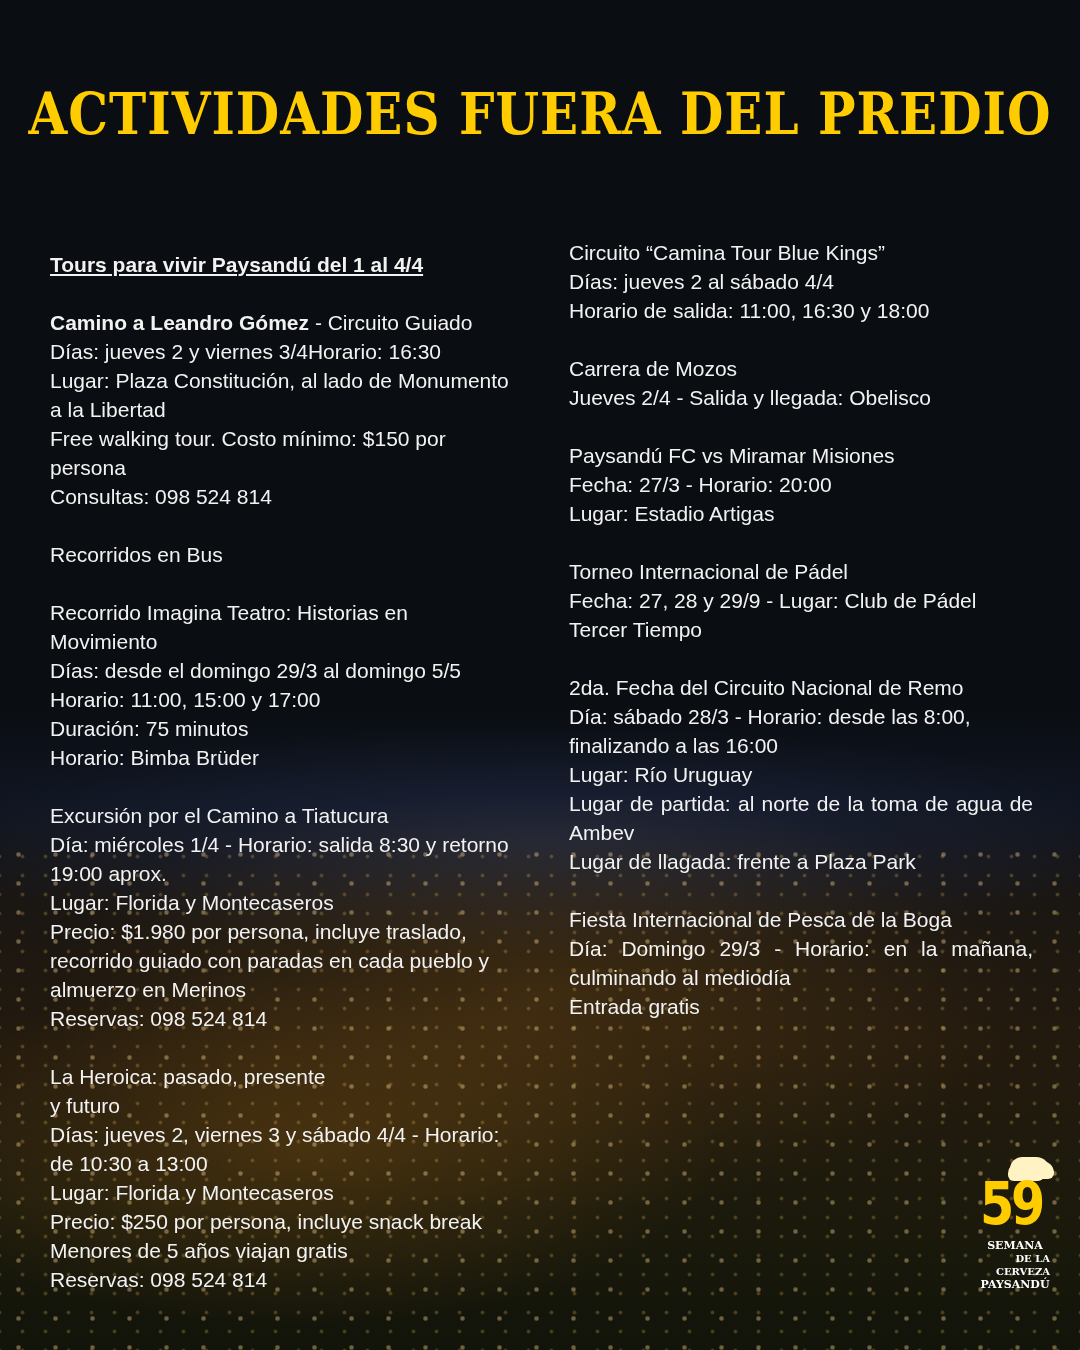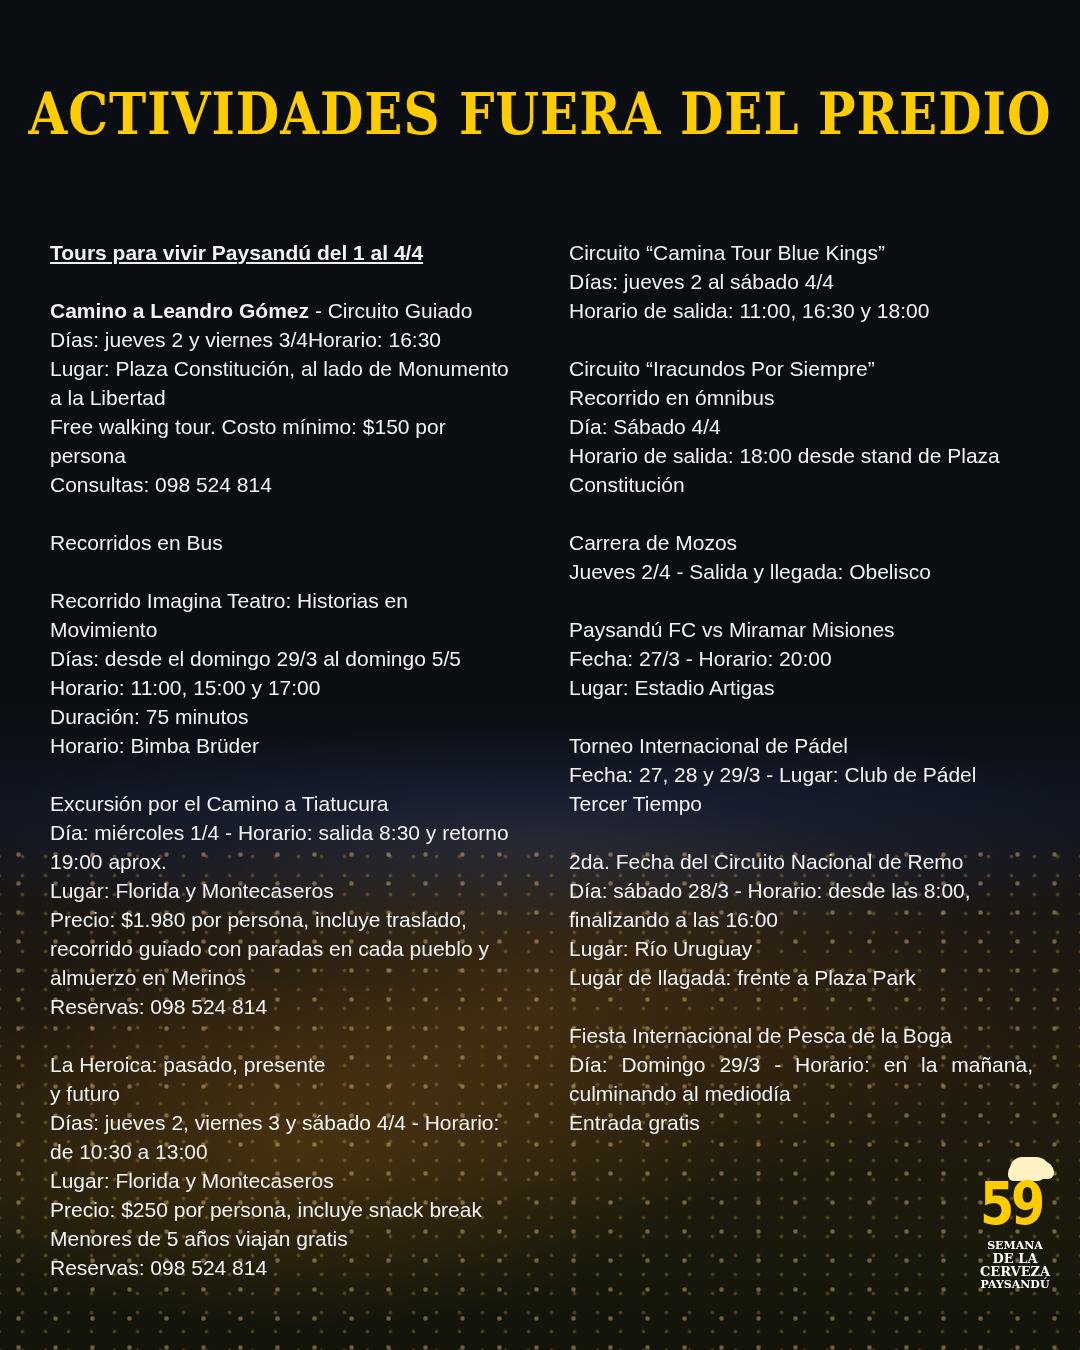--- a/index.html
+++ b/index.html
@@ -37,21 +37,21 @@
       color: #ffcc00;
       transform: scaleY(1.15);
     }
     .col {
       position: absolute; top: 238px;
       font-family: "Liberation Sans", sans-serif;
       font-size: 21px;
       line-height: 29px;
       color: #f2f2f2;
     }
-    .col-left { left: 50px; width: 470px; }
+    .col-left { left: 50px; width: 470px; margin-top: 12px; }
     .col-right { left: 569px; width: 464px; }
     .block { margin-bottom: 29px; }
     .line { display: block; transform-origin: left; }
     .h { font-weight: normal; display: block; }
     .u { text-decoration: underline; font-weight: bold; }
     .justify { text-align: justify; text-align-last: left; }
     .logo {
       position: absolute; left: 980px; top: 1157px; width: 70px; height: 140px;
     }
     .logo-num {
@@ -125,58 +125,53 @@
   </div>
 </div>
 
 <div class="col col-right">
   <div class="block">
     <span class="h">Circuito “Camina Tour Blue Kings”</span>
     <span class="line">Días: jueves 2 al sábado 4/4</span>
     <span class="line">Horario de salida: 11:00, 16:30 y 18:00</span>
   </div>
 
-  <div class="block">
-    <span class="h">Circuito “Iracundos Por Siempre”</span>
-    <span class="line">Recorrido en ómnibus</span>
-    <span class="line">Día: Sábado 4/4</span>
-    <span class="line">Horario de salida: 18:00 desde stand de Plaza Constitución</span>
-  </div>
 
   <div class="block">
     <span class="h">Carrera de Mozos</span>
     <span class="line">Jueves 2/4 - Salida y llegada: Obelisco</span>
   </div>
 
   <div class="block">
     <span class="h">Paysandú FC vs Miramar Misiones</span>
     <span class="line">Fecha: 27/3 - Horario: 20:00</span>
     <span class="line">Lugar: Estadio Artigas</span>
   </div>
 
   <div class="block">
     <span class="h">Torneo Internacional de Pádel</span>
-    <span class="line">Fecha: 27, 28 y 29/3 - Lugar: Club de Pádel Tercer Tiempo</span>
+    <span class="line">Fecha: 27, 28 y 29/9 - Lugar: Club de Pádel Tercer Tiempo</span>
   </div>
 
   <div class="block">
     <span class="h">2da. Fecha del Circuito Nacional de Remo</span>
     <span class="line">Día: sábado 28/3 - Horario: desde las 8:00, finalizando a las 16:00</span>
     <span class="line">Lugar: Río Uruguay</span>
+    <span class="line justify">Lugar de partida: al norte de la toma de agua de Ambev</span>
     <span class="line">Lugar de llagada: frente a Plaza Park</span>
   </div>
 
   <div class="block">
     <span class="h">Fiesta Internacional de Pesca de la Boga</span>
     <span class="line justify">Día: Domingo 29/3 -  Horario: en la mañana, culminando al mediodía</span>
     <span class="line">Entrada gratis</span>
   </div>
 </div>
 
 <div class="logo">
   <div class="logo-foam"></div>
   <div class="logo-num">59</div>
   <div class="logo-text">
     <div>SEMANA</div>
-    <div style="font-size:13px;">DE LA CERVEZA</div>
+    <div style="font-size:10px;text-align:right;">DE LA CERVEZA</div>
     <div>PAYSANDÚ</div>
   </div>
 </div>
 
 </body></html>

